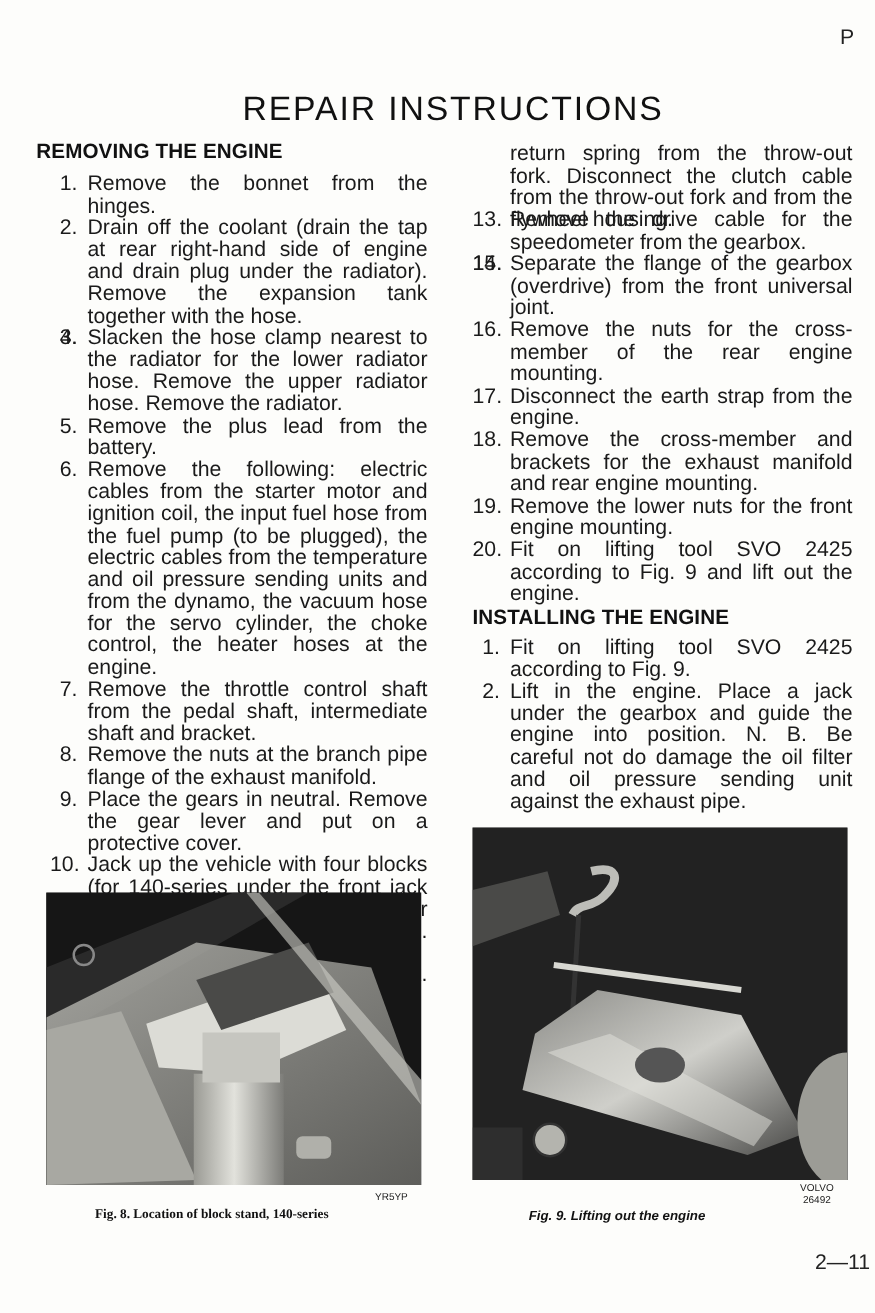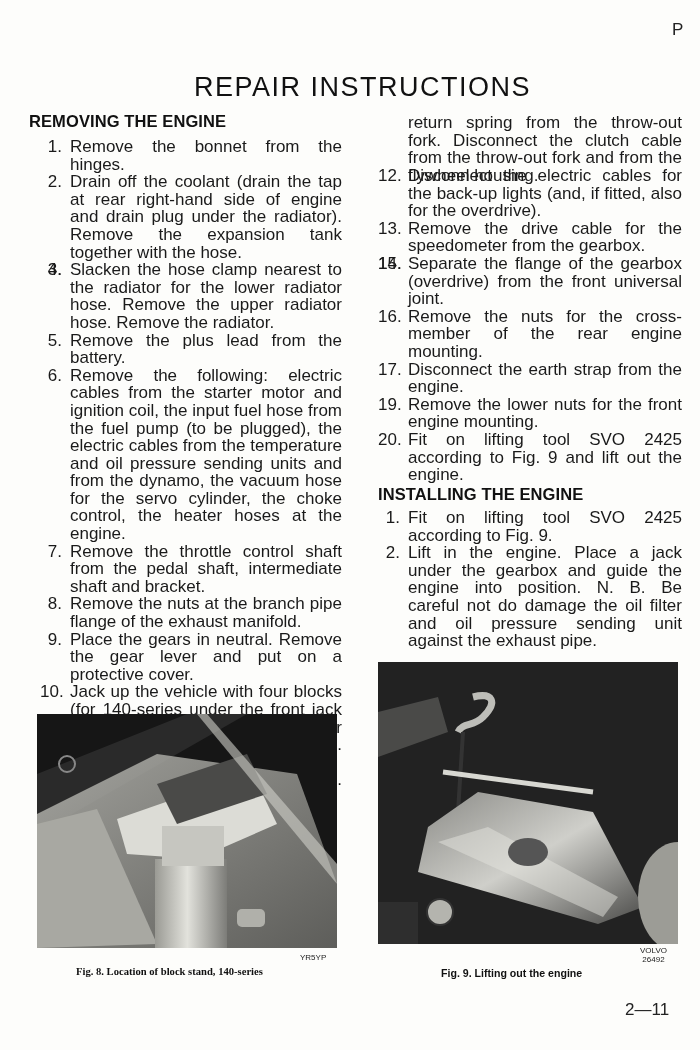--- a/index.html
+++ b/index.html
@@ -19,21 +19,21 @@
   .step { position: relative; padding-left: 30px; text-align: justify; }
   .step .num { position: absolute; left: 0; width: 22px; text-align: right; }
   .cont { text-align: justify; padding-left: 30px; }
   .nb { font-weight: normal; }
 
   .photo {
     position: absolute; background: #1c1c1c; overflow: hidden;
   }
   .caption { position: absolute; font-size: 10.6px; font-weight: bold; color: #111; white-space: nowrap; }
   .photo-code { position: absolute; font-size: 8px; color: #222; text-align: center; line-height: 9px; }
-  .page-num { position: absolute; left: 625px; top: 1000px; font-size: 17px; color: #222; }
+  .page-num { position: absolute; left: 652px; top: 1000px; font-size: 17px; color: #222; }
 </style>
 </head>
 <body>
 
 <div class="corner-mark">P</div>
 <h1 class="page-title">REPAIR INSTRUCTIONS</h1>
 
 <div class="section-heading" style="left:29px; top:112px;">REMOVING THE ENGINE</div>
 
 <ol class="steps" style="left:40px; top:138px; width:302px;">
@@ -77,26 +77,26 @@
   </svg>
 </div>
 <div class="photo-code" style="left:300px; top:953px;">YR5YP</div>
 <div class="caption" style="left:76px; top:966px;font-family:Liberation Serif, serif;">Fig. 8.   Location of block stand, 140-series</div>
 
 <div class="steps" style="left:378px; top:114px; width:304px;">
   <div class="cont">return spring from the throw-out fork. Disconnect the clutch cable from the throw-out fork and from the flywheel housing.</div>
 </div>
 
 <ol class="steps" style="left:378px; top:167px; width:304px;">
-  <li class="step"><span class="num">12.</span><span>Disconnect the electric cables for the back-up lights (and, if fitted, also for the overdrive).</span></li>
   <li class="step"><span class="num">13.</span><span>Remove the drive cable for the speedometer from the gearbox.</span></li>
   <li class="step"><span class="num">14.</span></li>
   <li class="step"><span class="num">15.</span><span>Separate the flange of the gearbox (overdrive) from the front universal joint.</span></li>
   <li class="step"><span class="num">16.</span><span>Remove the nuts for the cross-member of the rear engine mounting.</span></li>
   <li class="step"><span class="num">17.</span><span>Disconnect the earth strap from the engine.</span></li>
+  <li class="step"><span class="num">18.</span><span>Remove the cross-member and brackets for the exhaust manifold and rear engine mounting.</span></li>
   <li class="step"><span class="num">19.</span><span>Remove the lower nuts for the front engine mounting.</span></li>
   <li class="step"><span class="num">20.</span><span>Fit on lifting tool SVO 2425 according to Fig. 9 and lift out the engine.</span></li>
 </ol>
 
 <div class="section-heading" style="left:378px; top:485px;">INSTALLING THE ENGINE</div>
 
 <ol class="steps" style="left:378px; top:509px; width:304px;">
   <li class="step"><span class="num">1.</span><span>Fit on lifting tool SVO 2425 according to Fig. 9.</span></li>
   <li class="step"><span class="num">2.</span><span>Lift in the engine. Place a jack under the gearbox and guide the engine into position. </span><span class="nb">N. B. Be careful not do damage the oil filter and oil pressure sending unit against the exhaust pipe.</span></li>
 </ol>
@@ -120,15 +120,15 @@
     <ellipse cx="150" cy="190" rx="20" ry="14" fill="#555"></ellipse>
     <ellipse cx="300" cy="235" rx="40" ry="55" fill="#9c9c96"></ellipse>
     <circle cx="62" cy="250" r="13" fill="#b4b4ae" stroke="#333" stroke-width="2"></circle>
     <rect x="0" y="240" width="40" height="42" fill="#2e2e2e"></rect>
   </svg>
 </div>
 <div class="photo-code" style="left:640px; top:946px;">
   <div>VOLVO</div>
   <div>26492</div>
 </div>
-<div class="caption" style="left:441px; top:967px;">Fig. 9.   Lifting out the engine</div>
+<div class="caption" style="left:423px; top:967px;font-style:italic;">Fig. 9.   Lifting out the engine</div>
 
 <div class="page-num">2—11</div>
 
 </body></html>

